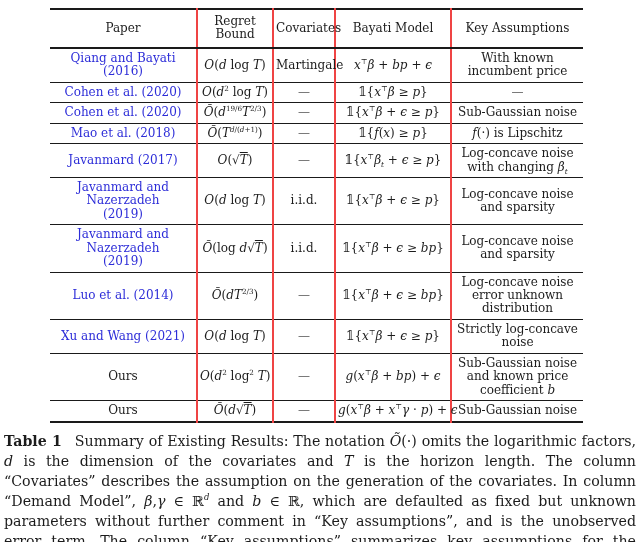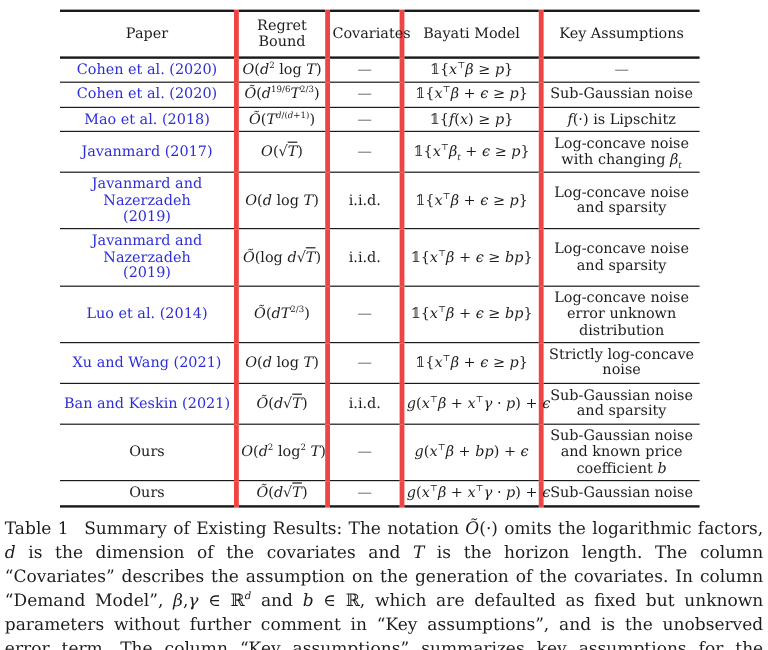--- a/index.html
+++ b/index.html
@@ -16,38 +16,38 @@
   }
   col.c-paper{width:147px;}
   col.c-regret{width:76px;}
   col.c-cov{width:62px;}
   col.c-demand{width:116px;}
   col.c-key{width:132px;}
   th,td{
     padding:3px 2px;text-align:center;vertical-align:middle;
     font-weight:normal;overflow:visible;
   }
-  th+th, td+td{border-left:4px solid #ef4444;}
+  th+th, td+td{border-left:2px solid #ef4444;}
   thead th{border-bottom:2px solid #1a1a1a;padding:5px 2px;white-space:nowrap;}
   thead th.wrap{white-space:normal;}
   tbody tr+tr td{border-top:1px solid #1a1a1a;text-align:center;}
   td.paper.link{color:#2d2dd8;cursor:pointer;}
   td.regret, td.demand, td.covariates{white-space:nowrap;}
   td .dashtxt{color:#666;}
   sup{font-size:0.6em;line-height:0;vertical-align:super;letter-spacing:0;}
   sub{font-size:0.6em;line-height:0;vertical-align:sub;}
   .sq{text-decoration:overline;}
   i{font-style:italic;}
   .caption{
     margin:8px 4px 0 4px;
     font-size:14.2px;line-height:20px;
     text-align:justify;text-align-last:center;
     color:#1c1c1c;
   }
-  .caption b{font-weight:normal;}
+  .caption b{font-weight:bold;}
   .gap{display:inline-block;width:13px;}
 </style>
 </head>
 <body>
 
 <table>
   <colgroup>
     <col class="c-paper">
       <col class="c-regret">
       <col class="c-cov">
@@ -57,20 +57,27 @@
   <thead>
     <tr>
       <th>Paper</th>
       <th class="wrap">Regret Bound</th>
       <th>Covariates</th>
       <th>Bayati Model</th>
       <th>Key Assumptions</th>
     </tr>
   </thead>
   <tbody>
+      <tr>
+        <td class="paper link">Qiang and Bayati (2016)</td>
+        <td class="regret"><i>O</i>(<i>d</i> log <i>T</i>)</td>
+        <td class="covariates">Martingale</td>
+        <td class="demand"><i>x</i><sup>⊤</sup><i>β</i> + <i>bp</i> + <i>ϵ</i></td>
+        <td class="assumptions">With known incumbent price</td>
+      </tr>
       <tr>
         <td class="paper link">Cohen et al. (2020)</td>
         <td class="regret"><i>O</i>(<i>d</i><sup>2</sup> log <i>T</i>)</td>
         <td class="covariates"><span class="dashtxt">—</span></td>
         <td class="demand">𝟙{<i>x</i><sup>⊤</sup><i>β</i> ≥ <i>p</i>}</td>
         <td class="assumptions"><span class="dashtxt">—</span></td>
       </tr>
       <tr>
         <td class="paper link">Cohen et al. (2020)</td>
         <td class="regret"><i>Õ</i>(<i>d</i><sup>19/6</sup><i>T</i><sup>2/3</sup>)</td>
@@ -114,27 +121,20 @@
         <td class="assumptions">Log-concave noise error unknown distribution</td>
       </tr>
       <tr>
         <td class="paper link">Xu and Wang (2021)</td>
         <td class="regret"><i>O</i>(<i>d</i> log <i>T</i>)</td>
         <td class="covariates"><span class="dashtxt">—</span></td>
         <td class="demand">𝟙{<i>x</i><sup>⊤</sup><i>β</i> + <i>ϵ</i> ≥ <i>p</i>}</td>
         <td class="assumptions">Strictly log-concave noise</td>
       </tr>
       <tr>
-        <td class="paper link">Ban and Keskin (2021)</td>
-        <td class="regret"><i>Õ</i>(<i>d</i>√<span class="sq"><i>T</i></span>)</td>
-        <td class="covariates">i.i.d.</td>
-        <td class="demand"><i>g</i>(<i>x</i><sup>⊤</sup><i>β</i> + <i>x</i><sup>⊤</sup><i>γ</i> · <i>p</i>) + <i>ϵ</i></td>
-        <td class="assumptions">Sub-Gaussian noise and sparsity</td>
-      </tr>
-      <tr>
         <td class="paper">Ours</td>
         <td class="regret"><i>O</i>(<i>d</i><sup>2</sup> log<sup>2</sup> <i>T</i>)</td>
         <td class="covariates"><span class="dashtxt">—</span></td>
         <td class="demand"><i>g</i>(<i>x</i><sup>⊤</sup><i>β</i> + <i>bp</i>) + <i>ϵ</i></td>
         <td class="assumptions">Sub-Gaussian noise and known price coefficient <i>b</i></td>
       </tr>
       <tr>
         <td class="paper">Ours</td>
         <td class="regret"><i>Õ</i>(<i>d</i>√<span class="sq"><i>T</i></span>)</td>
         <td class="covariates"><span class="dashtxt">—</span></td>

